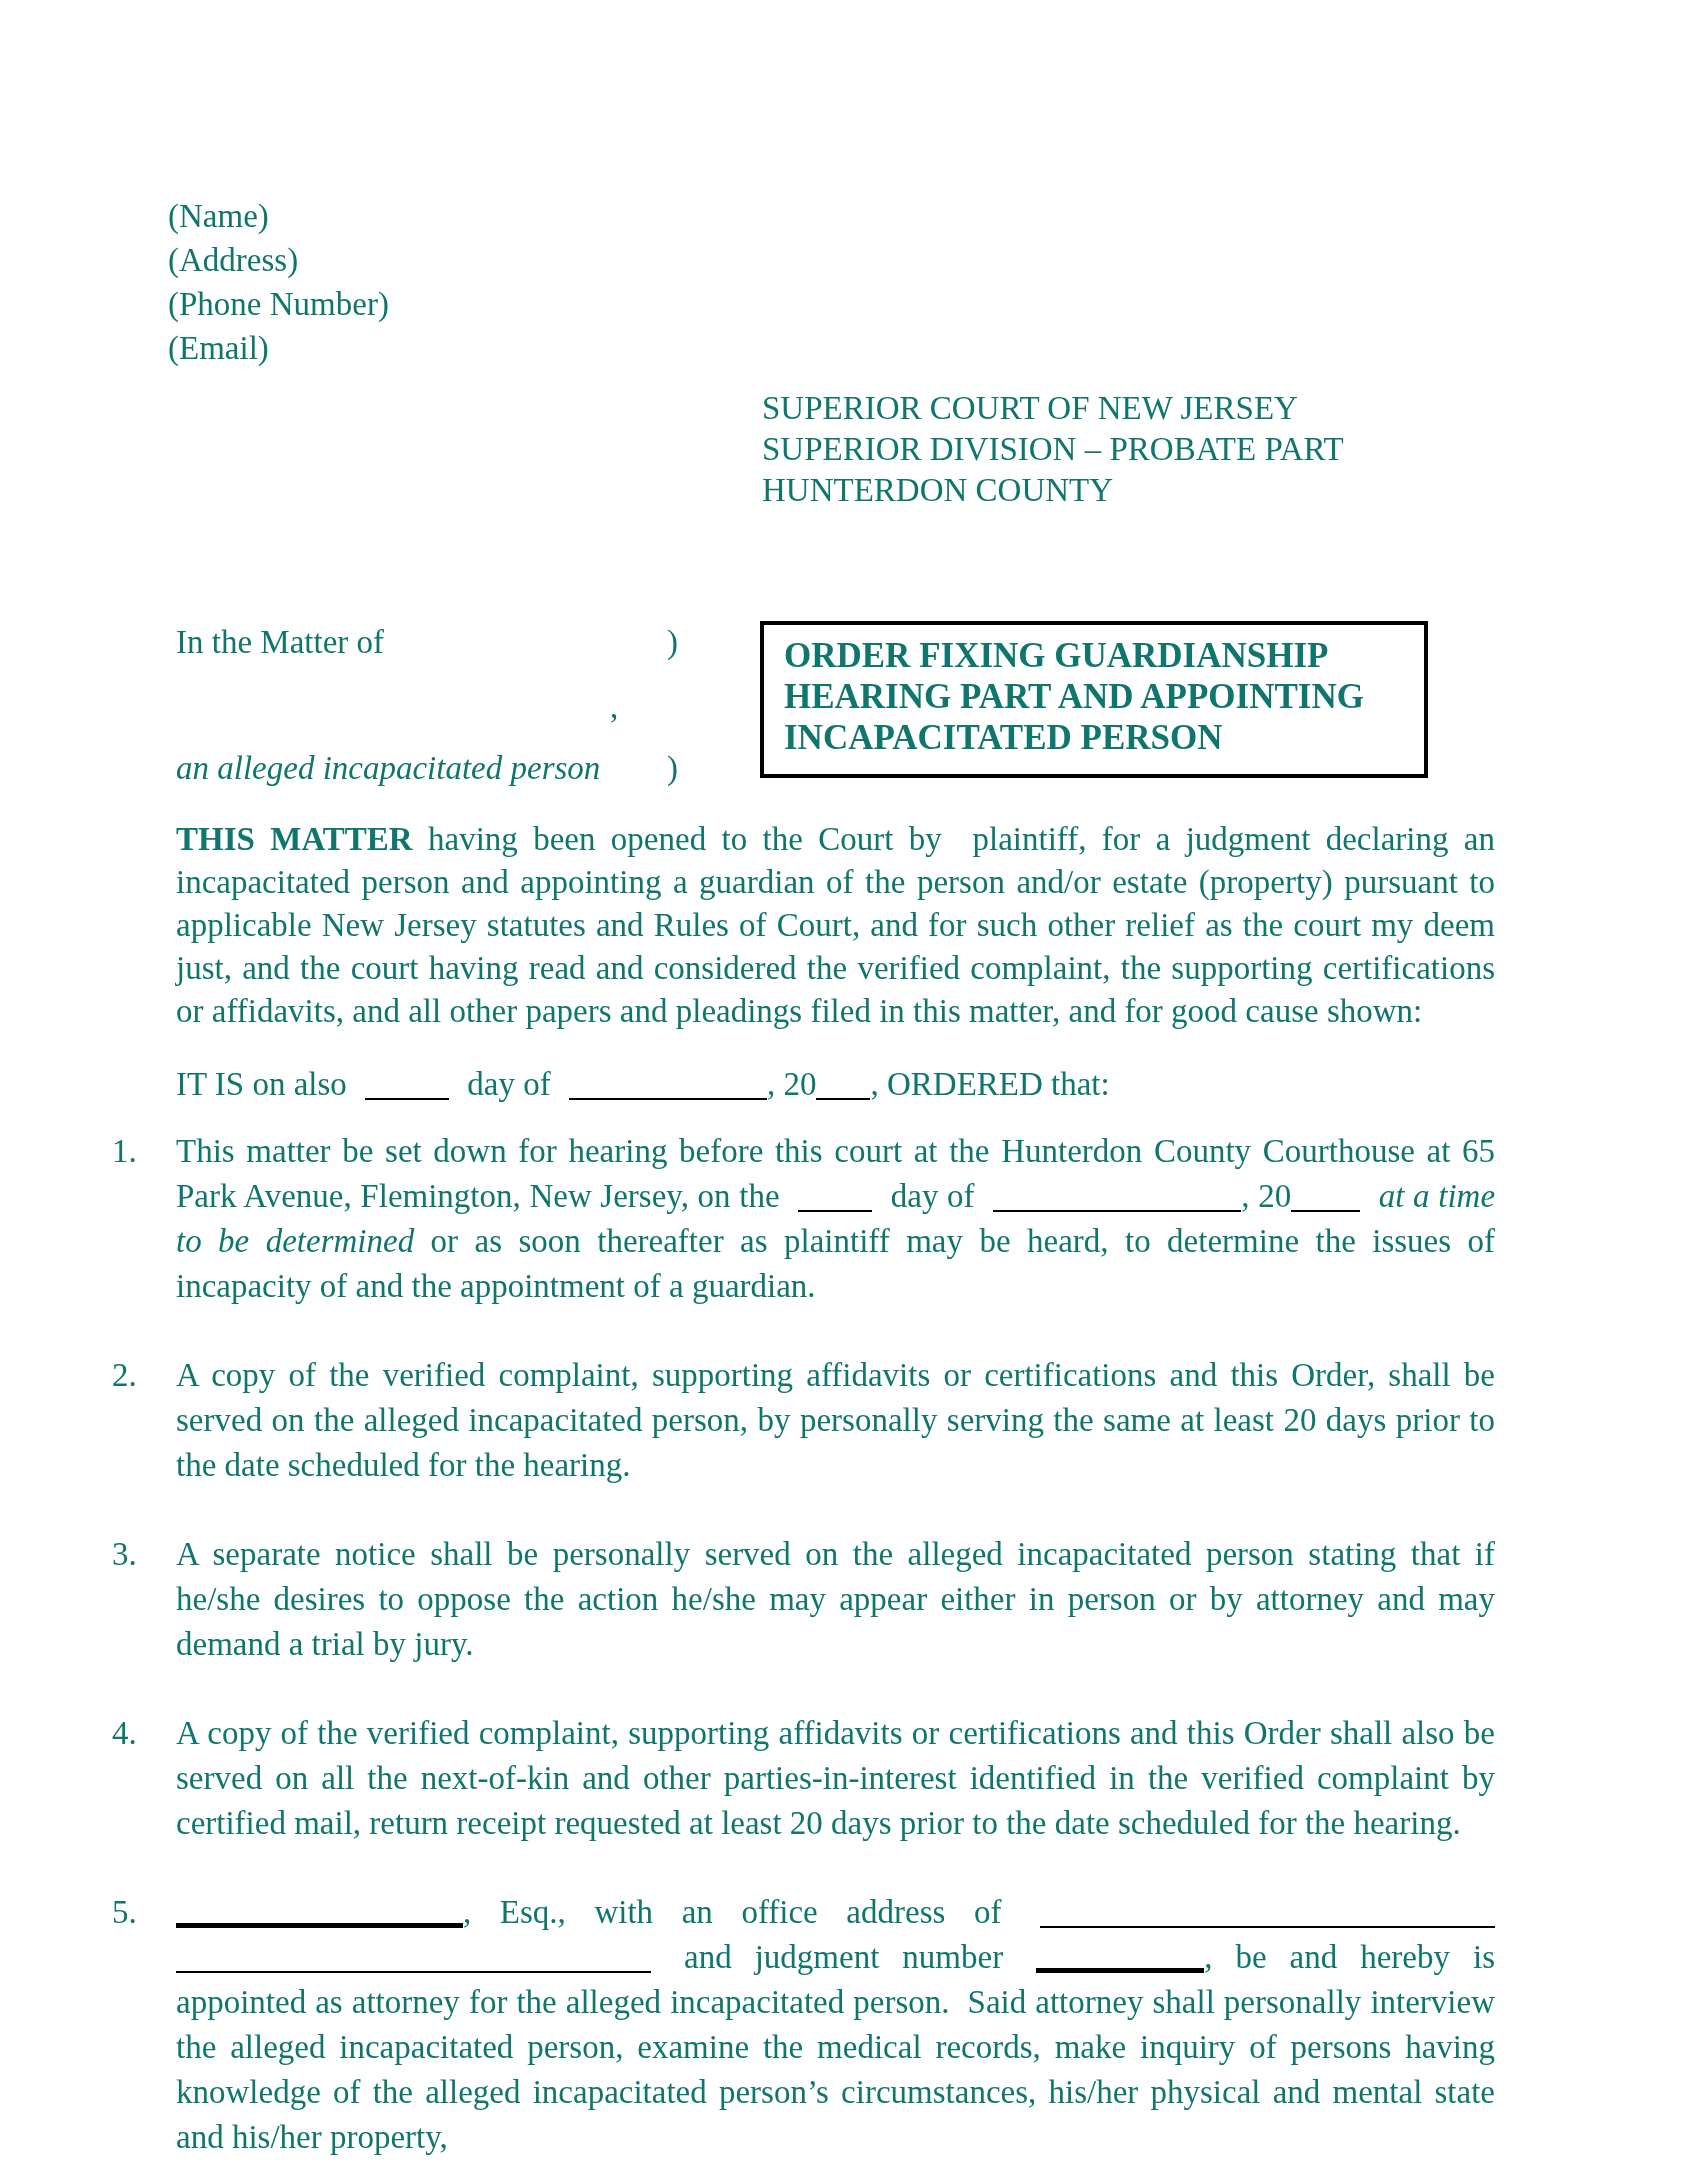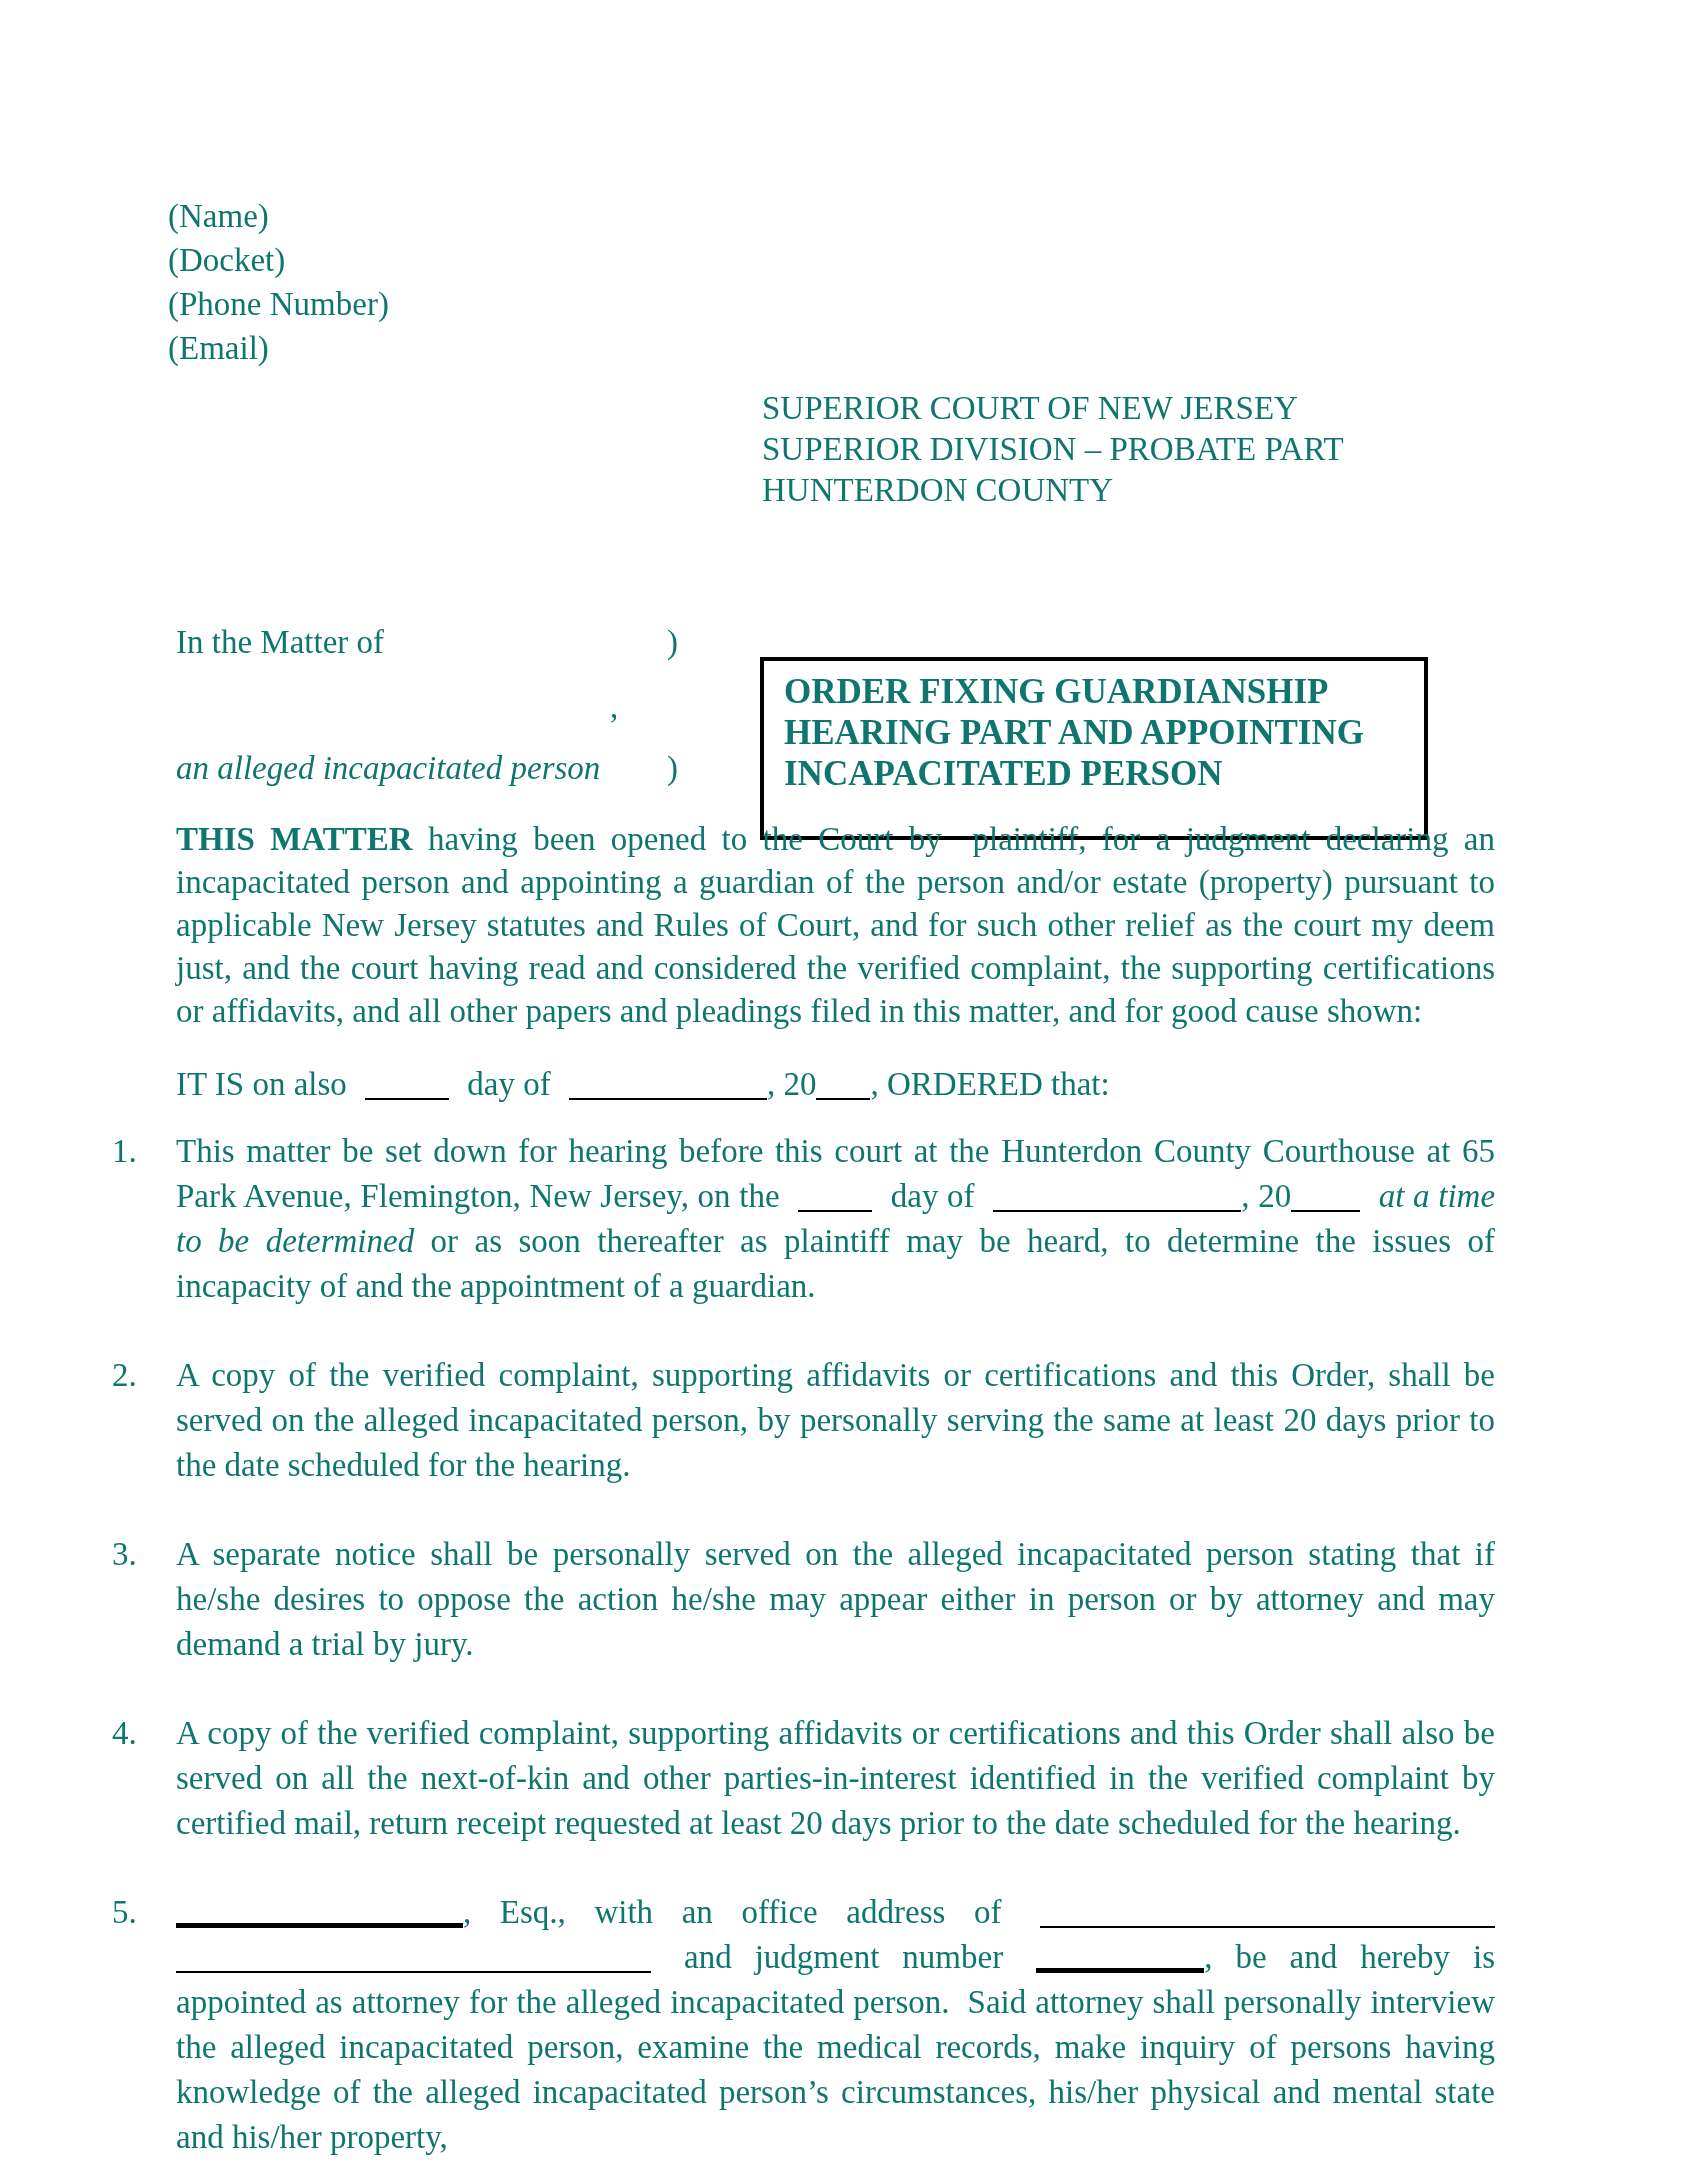--- a/index.html
+++ b/index.html
@@ -22,28 +22,27 @@
   .docket-line { left:762px; top:543px; }
 
   .caption-matter { left:176px; top:624px; }
   .caption-paren-1 { left:667px; top:624px; }
   .caption-comma { left:610px; top:689px; }
   .caption-party { left:176px; top:750px; font-style:italic; }
   .caption-paren-2 { left:667px; top:750px; }
 
   .order-box {
     left:760px; top:621px;
-    width:668px; height:183px;
+    width:668px; height:157px;
     border:4px solid #000;
     box-sizing:border-box;
     padding:10px 18px 0 20px;
     font-weight:bold;
     font-size:35px;
     line-height:41px;
-    margin-top:36px;
   }
 
   .opening-par {
     left:176px; top:818px; width:1319px;
     text-align:justify;
     line-height:43px;
   }
   .ordered-line { left:176px; top:1065px; }
 
   .items { left:112px; top:1129px; width:1383px; }
@@ -81,21 +80,21 @@
   .w-addr2  { width:475px; }
   .w-phone  { width:168px; }
 </style>
 </head>
 <body>
 
 <div class="page">
 
   <div class="abs contact-block">
     <div>(Name)</div>
-    <div>(Docket)</div>
+    <div>(Address)</div>
     <div>(Phone Number)</div>
     <div>(Email)</div>
   </div>
 
   <div class="abs court-block">
     <div>SUPERIOR COURT OF NEW JERSEY</div>
     <div>SUPERIOR DIVISION – PROBATE PART</div>
     <div>HUNTERDON COUNTY</div>
   </div>
 

